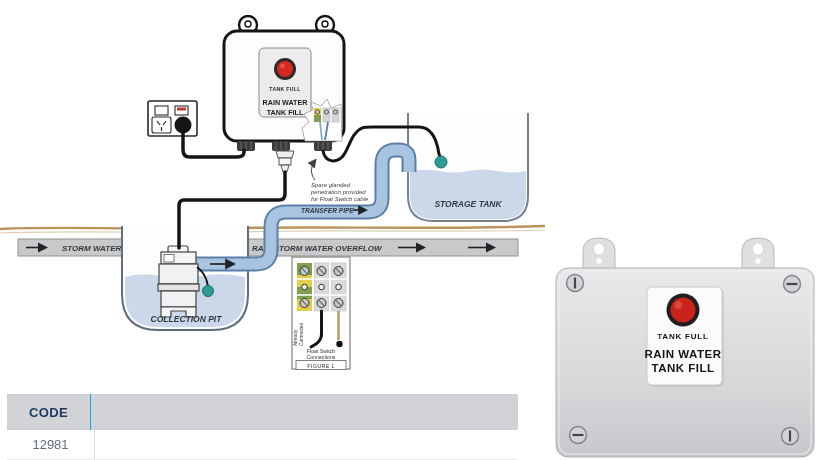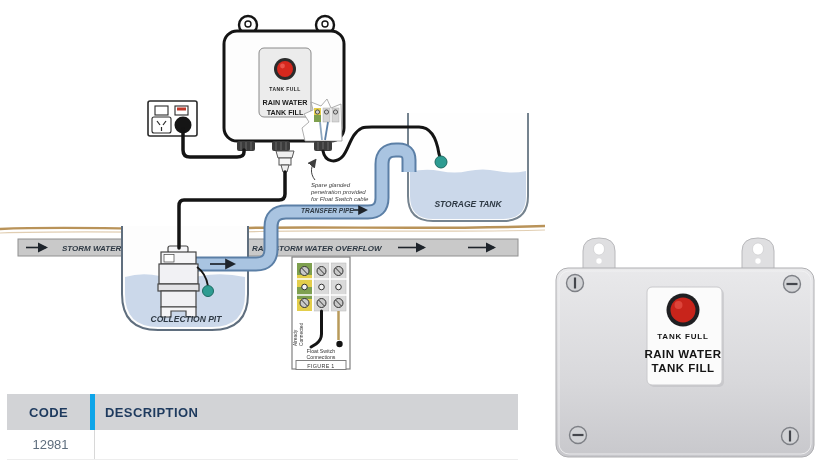--- a/index.html
+++ b/index.html
@@ -8,21 +8,21 @@
   #diagram-svg{position:absolute;left:0;top:0}
   #photo-svg{position:absolute;left:552px;top:236px}
   svg text{font-family:"Liberation Sans",sans-serif}
   .lbl{font-style:italic;font-weight:bold;fill:#2E3944}
   .note{font-style:italic;fill:#3F3F3F}
   .boxtxt{font-weight:bold;fill:#1C1C1C}
   
   .spec-table{position:absolute;left:7px;top:394px;width:511px;font-family:"Liberation Sans",sans-serif}
   .thead{display:flex;height:36px;background:#D2D3D6;align-items:center}
   .th{font-weight:bold;color:#1E3A5E;font-size:13px;letter-spacing:.4px}
-  .th.code{width:83px;text-align:center;border-right:5px solid #0ea5e9;height:100%;
+  .th.code{width:83px;text-align:center;border-right:1px solid #0ea5e9;height:100%;
            display:flex;align-items:center;justify-content:center}
   .th.desc{flex:1;padding-left:10px}
   .trow{display:flex;height:29px;background:#FFF;align-items:center;border-bottom:1px solid #EDEDED}
   .td{color:#5F6E7E;font-size:13px}
   .td.code{width:87px;text-align:center;border-right:1px solid #D8D8D8;height:100%;
            display:flex;align-items:center;justify-content:center}
   .td.desc{flex:1;padding-left:10px}
 </style>
 </head>
 <body>
@@ -262,20 +262,19 @@
     <circle cx="131" cy="74" r="12.5" fill="#C8241B"></circle>
     <circle cx="126.5" cy="69" r="4" fill="#E8564C" opacity="0.65"></circle>
     <text x="131" y="103" text-anchor="middle" font-size="8" font-weight="bold" letter-spacing="0.8" fill="#141414">TANK FULL</text>
     <text x="131" y="122" text-anchor="middle" font-size="11.5" font-weight="bold" letter-spacing="0.5" fill="#141414">RAIN WATER</text>
     <text x="131" y="136" text-anchor="middle" font-size="11.5" font-weight="bold" letter-spacing="0.5" fill="#141414">TANK FILL</text>
   </svg>
 
   <div class="spec-table">
     <div class="thead">
       <div class="th code">CODE</div>
-      <div class="th desc">DESCRIPTION</div>
     </div>
     <div class="trow">
       <div class="td code">12981</div>
     </div>
   </div>
 
 </div>
 
 </body></html>

